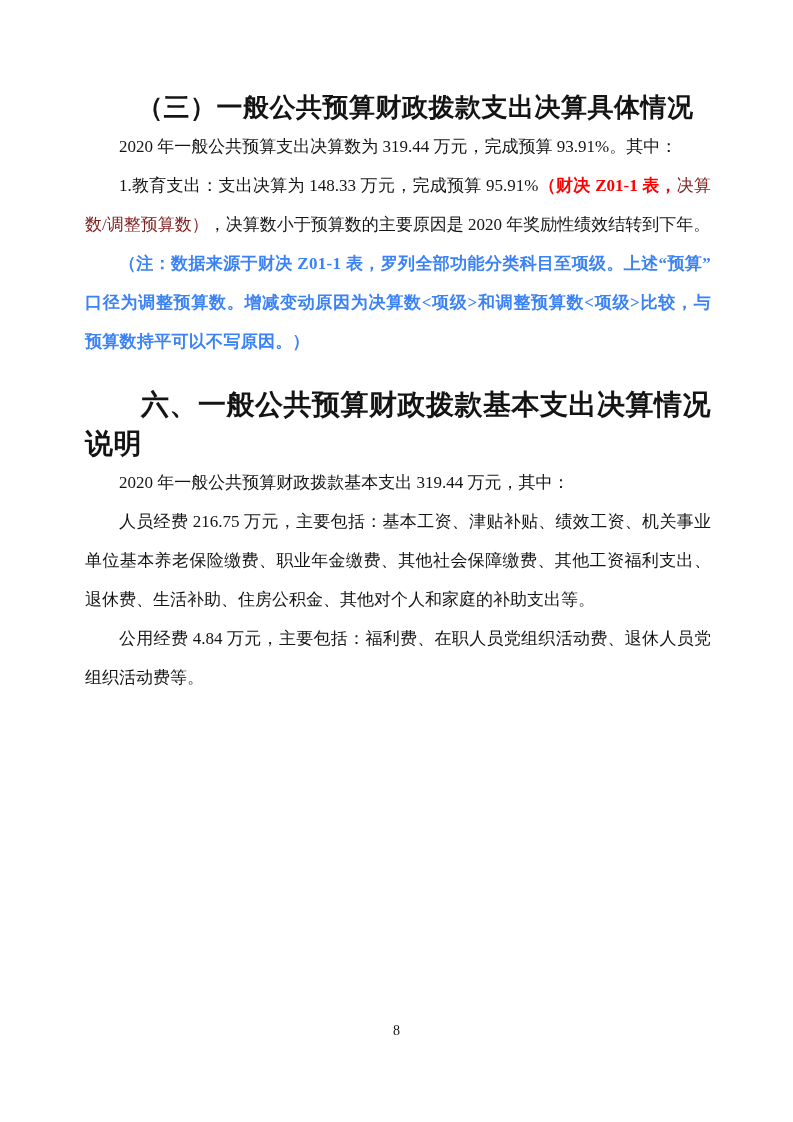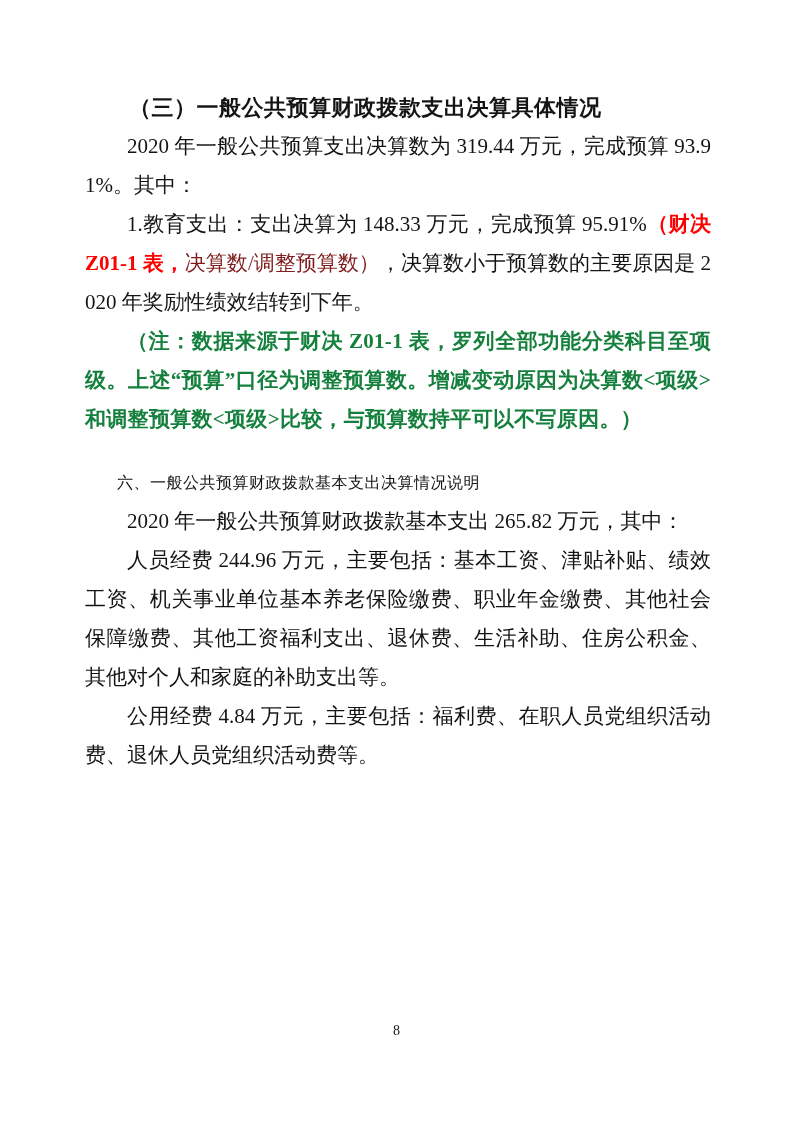--- a/index.html
+++ b/index.html
@@ -17,43 +17,43 @@
     color: #141414;
   }
   .content {
     position: absolute;
     left: 85px;
     top: 88px;
     width: 626px;
   }
   .content p {
     margin: 0;
-    font-size: 21px;
+    font-size: 17px;
     line-height: 39px;
     text-align: justify;
     text-indent: 2em;
     word-break: break-all;
   }
   p.heading-kai {
     font-weight: bold;
-    font-size: 22px;
+    font-size: 26px;
     letter-spacing: 0.5px;
   }
   p.heading-hei {
     font-family: "Liberation Sans", "DejaVu Sans", sans-serif;
-    font-weight: normal;
-    font-size: 16px;
+    font-weight: bold;
+    font-size: 28px;
     margin-top: 24px;
     letter-spacing: 0.5px;
   }
   .seg-bold { font-weight: bold; }
   .seg-red { color: #7f1d1d; }
   .seg-red-bold { color: #fe0000; font-weight: bold; }
   p.note-para {
-    color: #15803d;
+    color: #3b82f6;
     font-weight: bold;
     letter-spacing: 0.3px;
   }
   .page-footer {
     position: absolute;
     top: 1021px;
     left: 0;
     width: 100%;
     text-align: center;
     font-size: 14px;
@@ -73,22 +73,22 @@
 
     <p><span>1.教育支出：支出决算为 148.33 万元，完成预算 95.91%</span><span class="seg-red-bold">（财决 Z01-1 表，</span><span class="seg-red">决算数/调整预算数）</span><span>，决算数小于预算数的主要原因是 2020 年奖励性绩效结转到下年。</span></p>
 
 
 
 
     <p class="note-para">（注：数据来源于财决 Z01-1 表，罗列全部功能分类科目至项级。上述“预算”口径为调整预算数。增减变动原因为决算数&lt;项级&gt;和调整预算数&lt;项级&gt;比较，与预算数持平可以不写原因。）</p>
 
     <p class="heading-hei">六、一般公共预算财政拨款基本支出决算情况说明</p>
 
-    <p>2020 年一般公共预算财政拨款基本支出 265.82 万元，其中：</p>
+    <p>2020 年一般公共预算财政拨款基本支出 319.44 万元，其中：</p>
 
-    <p>人员经费 244.96 万元，主要包括：基本工资、津贴补贴、绩效工资、机关事业单位基本养老保险缴费、职业年金缴费、其他社会保障缴费、其他工资福利支出、退休费、生活补助、住房公积金、其他对个人和家庭的补助支出等。</p>
+    <p>人员经费 216.75 万元，主要包括：基本工资、津贴补贴、绩效工资、机关事业单位基本养老保险缴费、职业年金缴费、其他社会保障缴费、其他工资福利支出、退休费、生活补助、住房公积金、其他对个人和家庭的补助支出等。</p>
 
     <p>公用经费 4.84 万元，主要包括：福利费、在职人员党组织活动费、退休人员党组织活动费等。</p>
 
   </div>
 
   <div class="page-footer">8</div>
 </div>
 
 </body></html>

